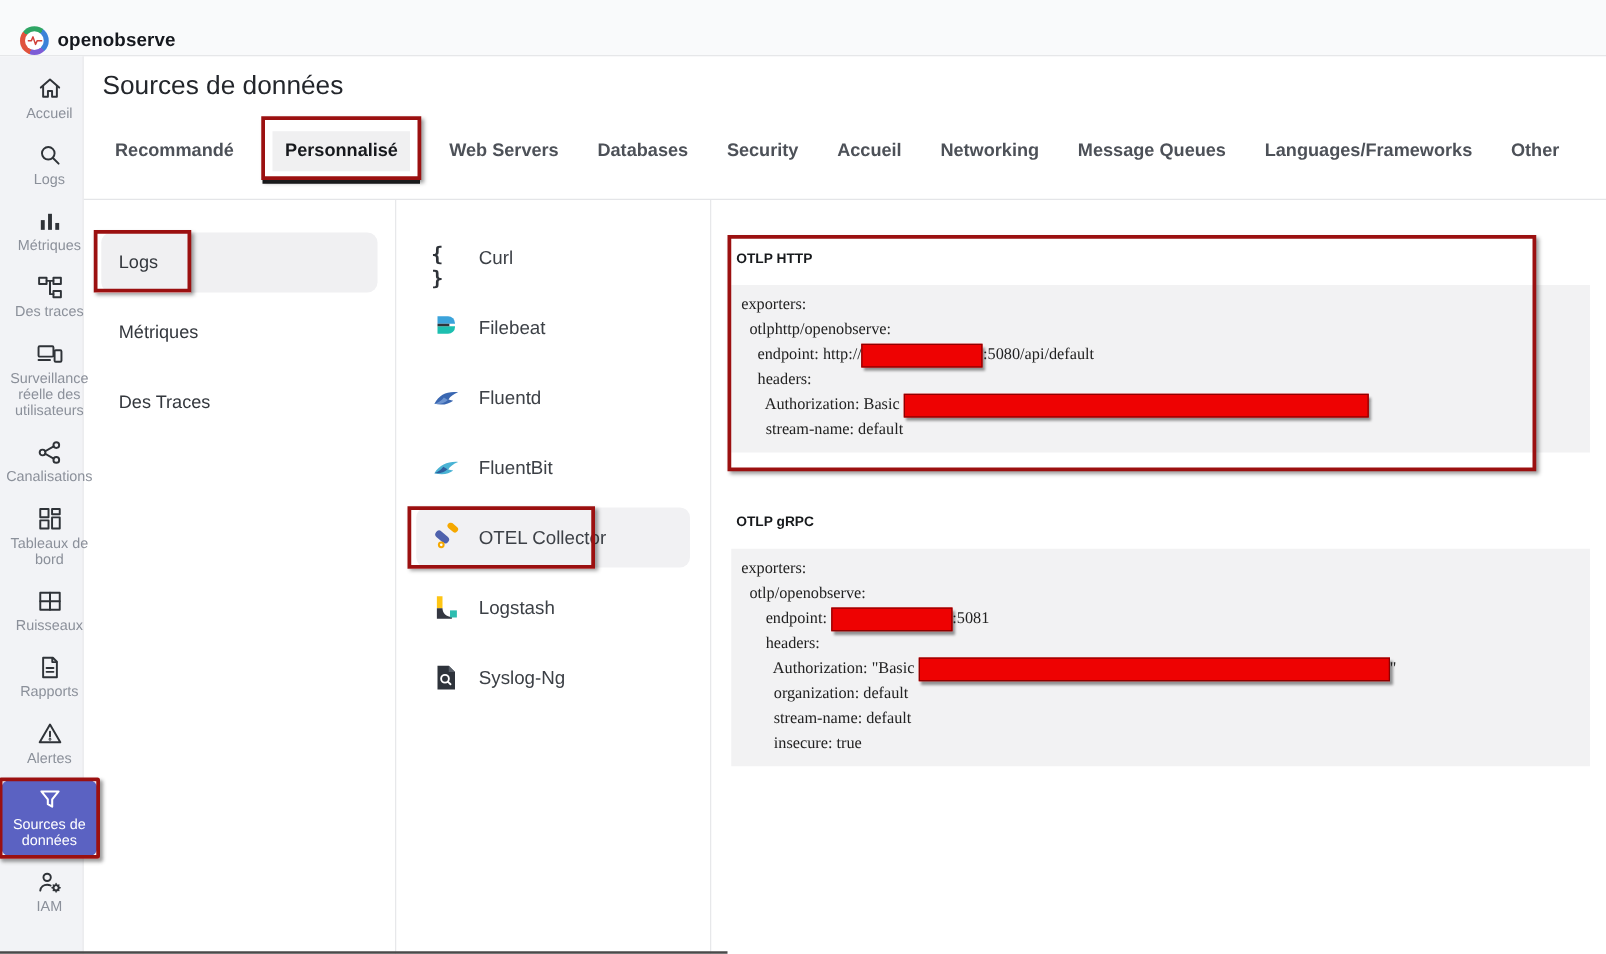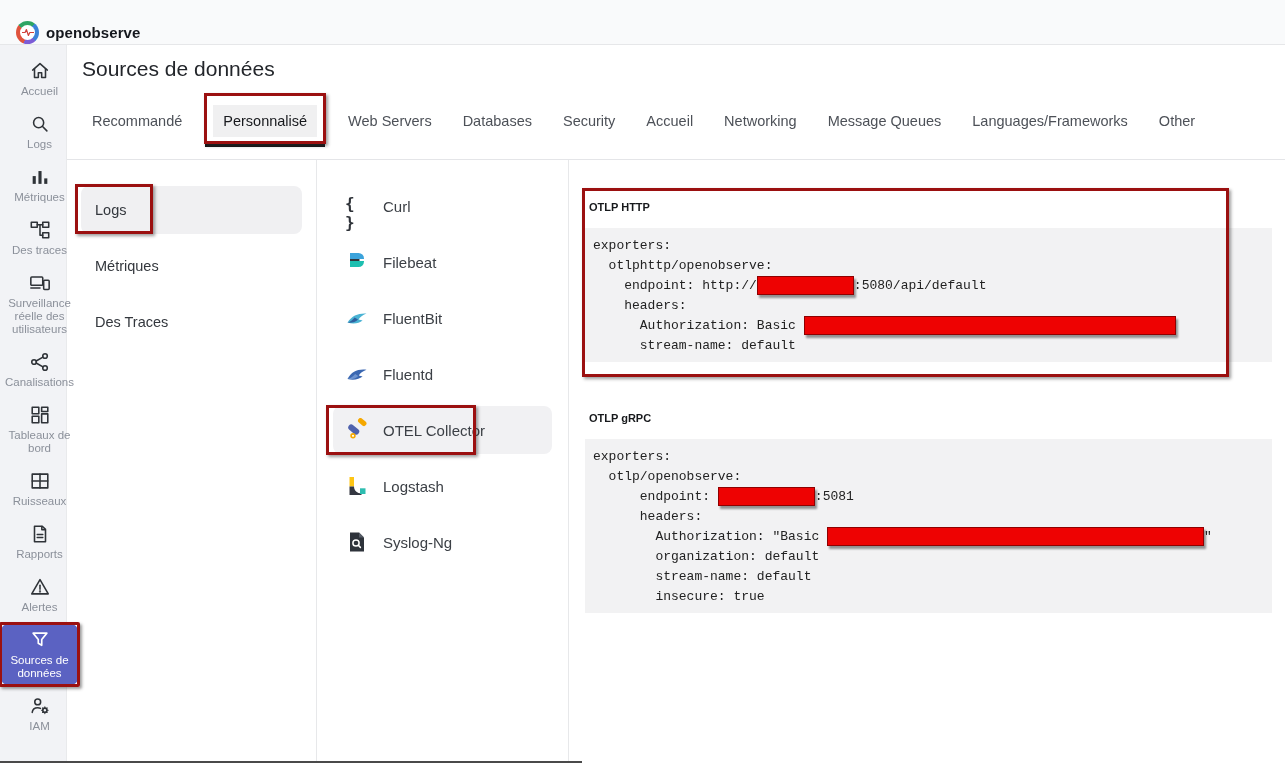--- a/index.html
+++ b/index.html
@@ -25,21 +25,21 @@
     padding:5px 2px; margin-bottom:5px; cursor:pointer; position:relative; border-radius:7px; }
   .rail-label { font-size:11.5px; line-height:13px; color:#8b909a; text-align:center; }
   .rail-icon { display:block; height:22px; }
   .rail-item.active { background:#5b62c2; }
   .rail-item.active .rail-label { color:#fff; }
 
   
   .content { flex:1; display:flex; flex-direction:column; }
   .page-header { height:115px; border-bottom:1px solid #e4e5e8; padding:10px 0 0 15px; }
   h1.page-title { font-size:21px; font-weight:500; color:#23262b; line-height:27px; }
-  .tabs-row { display:flex; align-items:center; gap:31px; height:60px; padding-left:10px; margin-top:9px; }
+  .tabs-row { display:flex; align-items:center; gap:31px; height:60px; padding-left:10px; margin-top:9px;font-weight:bold; }
   .tab { font-size:14.5px; color:#4d5158; cursor:pointer; position:relative; padding:2px 0; white-space:nowrap; }
   .tab.active { color:#17191d; background:#f0f0f1; padding:8px 10px; }
   .tab.active::after { content:""; position:absolute; left:-8px; right:-8px; bottom:-10px;
     height:3px; background:#141517; }
 
   
   .content-row { display:flex; flex:1; min-height:0; }
   .submenu { width:250px; border-right:1px solid #e7e8ea; padding-top:26px; flex:none; }
   .submenu-item { height:48px; margin:0 14px 8px; border-radius:8px; display:flex; align-items:center;
     padding-left:14px; font-size:14.5px; color:#33373d; cursor:pointer; position:relative; }
@@ -51,21 +51,21 @@
   .collector.active { background:#f1f1f3; }
   .c-icon { width:24px; height:24px; display:grid; place-items:center; flex:none; }
   .curl-glyph { font-family:"DejaVu Sans Mono",monospace; font-weight:700; font-size:16px; color:#2e3238; }
 
   
   .docs { flex:1; position:relative; padding:36px 0 0 16px; min-width:0; }
   .doc-section { position:relative; }
   .doc-section h2 { font-size:11px; font-weight:700; color:#17191c; margin-left:4px; line-height:22px; }
   .doc-section + .doc-section { margin-top:45px; }
   .code-block { margin-top:10px; background:#f2f2f3; padding:7px 0 7px 8px; width:687px; }
-  .cl { height:20px; display:flex; align-items:center; font-family:Liberation Mono, monospace;
+  .cl { height:20px; display:flex; font-family:Liberation Serif, serif;
     font-size:13px; color:#222; }
   .ct { white-space:pre; }
   .redact { display:inline-block; height:19px; background:#ee0202; border:1px solid #8f0000;
     box-shadow:2px 3px 2px rgba(0,0,0,.4); flex:none; }
 
   
   .rbox { position:absolute; border:3px solid #9b1010; box-shadow:2px 2px 3px rgba(40,40,40,.45);
     pointer-events:none; z-index:5; }
   .rbox-tab { left:-9px; right:-9px; top:-12px; bottom:-7px; }
   .rbox-submenu { left:-6px; top:-2px; width:78px; height:50px; }
@@ -234,34 +234,34 @@
                 <path d="M5 3h8.5a5.5 5.5 0 0 1 5.5 5.5V9H5z" fill="#3ba3db"></path>
                 <path d="M5 11h14v.5a5.5 5.5 0 0 1-5.5 5.5H5z" fill="#1dbfb0"></path>
                 <rect x="5" y="9" width="9.5" height="2" fill="#30353b"></rect>
               </svg>
             </span>
             <span>Filebeat</span>
           </div>
           <div class="collector">
             <span class="c-icon">
               <svg viewBox="0 0 24 24" width="24" height="24">
+                <path d="M2.5 17C6.5 9.5 13 6.8 21.5 7.8c-3.8 1.5-6.3 3.4-7.7 5.7l3.8 1c-3.5 2.7-8.7 4-15.1 2.5z" fill="#3a67b1"></path>
+                <path d="M2.5 17c3.4-.9 6-2.7 7.6-5l3.2 1.9c-2.7 2.6-6.3 3.6-10.8 3.1z" fill="#6c93cf"></path>
+              </svg>
+            </span>
+            <span>Fluentd</span>
+          </div>
+          <div class="collector">
+            <span class="c-icon">
+              <svg viewBox="0 0 24 24" width="24" height="24">
                 <path d="M2.5 16.5C7 9.5 13.5 7 21.5 7.5c-4 1.6-6.5 3.6-7.9 6l4 .9c-3.6 2.8-8.8 3.9-15.1 2.1z" fill="#4ab3d4"></path>
                 <path d="M2.5 16.5c3.1-1 5.6-2.9 7.1-5.1l3.4 2c-2.6 2.6-6.1 3.7-10.5 3.1z" fill="#2e5f9e"></path>
               </svg>
             </span>
             <span>FluentBit</span>
-          </div>
-          <div class="collector">
-            <span class="c-icon">
-              <svg viewBox="0 0 24 24" width="24" height="24">
-                <path d="M2.5 17C6.5 9.5 13 6.8 21.5 7.8c-3.8 1.5-6.3 3.4-7.7 5.7l3.8 1c-3.5 2.7-8.7 4-15.1 2.5z" fill="#3a67b1"></path>
-                <path d="M2.5 17c3.4-.9 6-2.7 7.6-5l3.2 1.9c-2.7 2.6-6.3 3.6-10.8 3.1z" fill="#6c93cf"></path>
-              </svg>
-            </span>
-            <span>Fluentd</span>
           </div>
           <div class="collector active">
             <span class="c-icon">
               <svg viewBox="0 0 24 24" width="24" height="24">
                 <rect x="12.5" y="1.5" width="9.5" height="5" rx="2.5" fill="#f5a800" transform="rotate(40 17.2 4)"></rect>
                 <rect x="2.5" y="8.5" width="12.5" height="6" rx="3" fill="#4f62ad" transform="rotate(40 8.7 11.5)"></rect>
                 <circle cx="8" cy="17.8" r="2.7" fill="#f5a800"></circle>
                 <circle cx="8" cy="17.8" r="1.1" fill="#fff"></circle>
               </svg>
             </span>

